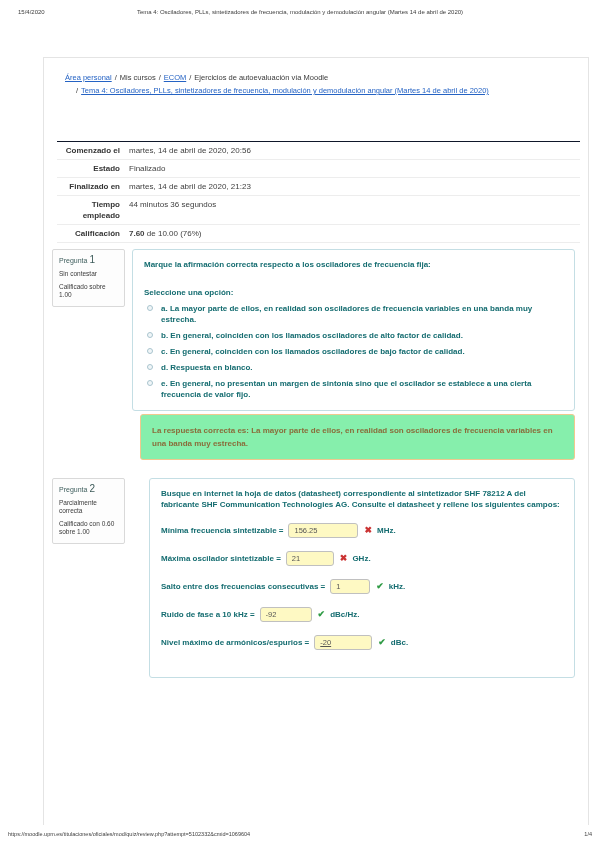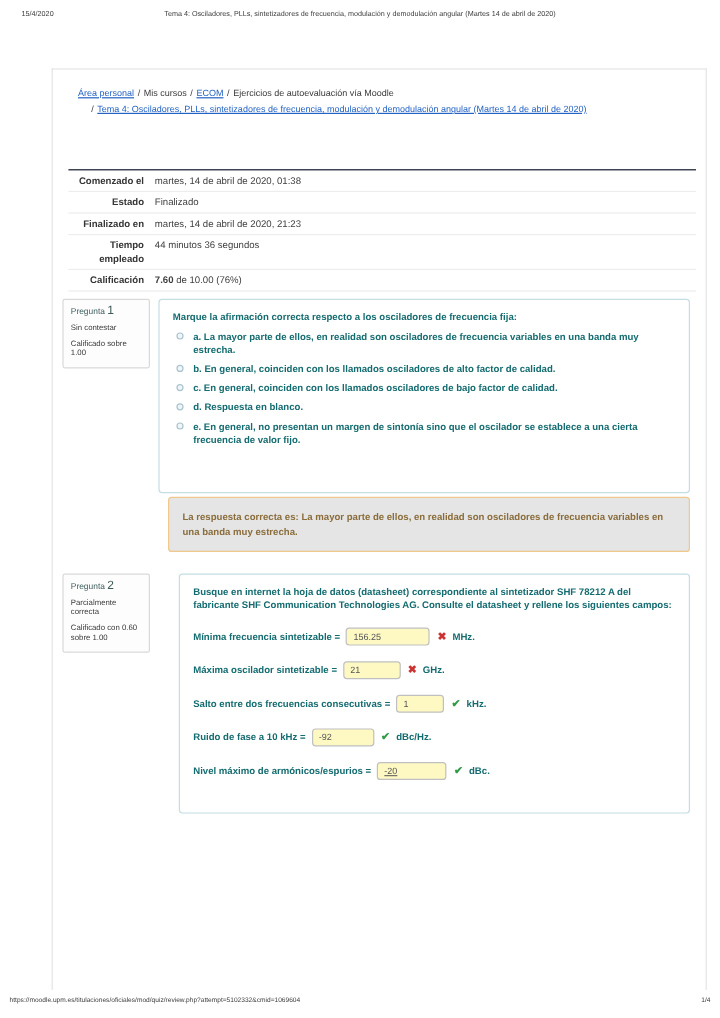--- a/index.html
+++ b/index.html
@@ -48,21 +48,21 @@
   .q2-content { height:200px;margin-left:24px; }
   .q-prompt { margin-top:17px; }
   .options { margin-top:2px; }
   .option { display:flex; margin-top:5px; }
   .radio { flex:0 0 auto; width:6px; height:6px; margin:2px 8px 0 3px;
            border:1px solid #a9c4ce; border-radius:50%; background:#f0f6f8; }
   .option-text { flex:1; }
 
   
   .feedback { margin:3px 13px 0 96px; border:1px solid #f0c88e; border-radius:3px;
-              background:#e5e5e5; color:#8a6d3b; font-size:8px; font-weight:600;
+              background:#86efac; color:#8a6d3b; font-size:8px; font-weight:600;
               line-height:13px; padding:9px 11px; min-height:45px; }
 
   .q2-block { margin-top:18px; }
   .field-row { display:flex; align-items:center; margin-top:13px; }
   .field-row:first-of-type { margin-top:11px; }
   .field-input { height:15px; border:1px solid #c0c0c0; border-radius:3px; background:#fef9c3;
                  margin:0 5px; padding:0 5px; font-size:7.5px; color:#555;
                  font-family:"Liberation Sans", sans-serif; }
   .mark { font-size:9px; line-height:9px; margin:0 5px 0 1px; font-weight:bold; }
   .mark-wrong { color:#cb3333; }
@@ -83,21 +83,21 @@
       <a>Área personal</a><span class="crumb-sep">/</span><span>Mis cursos</span><span class="crumb-sep">/</span><a>ECOM</a><span class="crumb-sep">/</span><span>Ejercicios de autoevaluación vía Moodle</span>
     </div>
     <div class="crumb-line2">
       <span class="crumb-sep">/</span><a>Tema 4: Osciladores, PLLs, sintetizadores de frecuencia, modulación y demodulación angular (Martes 14 de abril de 2020)</a>
     </div>
   </div>
 
   <div class="summary">
     <div class="s-row">
       <div class="s-label">Comenzado el</div>
-      <div class="s-value">martes, 14 de abril de 2020, 01:38</div>
+      <div class="s-value">martes, 14 de abril de 2020, 20:56</div>
     </div>
     <div class="s-row">
       <div class="s-label">Estado</div>
       <div class="s-value">Finalizado</div>
     </div>
     <div class="s-row">
       <div class="s-label">Finalizado en</div>
       <div class="s-value">martes, 14 de abril de 2020, 21:23</div>
     </div>
     <div class="s-row">
@@ -111,20 +111,21 @@
   </div>
 
   <div class="question">
     <div class="q-info">
       <div><span class="q-num-label">Pregunta</span><span class="q-num">1</span></div>
       <div class="q-status">Sin contestar</div>
       <div class="q-grade">Calificado sobre 1.00</div>
     </div>
     <div class="q-content q1-content">
       <div>Marque la afirmación correcta respecto a los osciladores de frecuencia fija:</div>
+      <div class="q-prompt">Seleccione una opción:</div>
       <div class="options">
         <div class="option">
           <span class="radio"></span>
           <span class="option-text">a. La mayor parte de ellos, en realidad son osciladores de frecuencia variables en una banda muy estrecha.</span>
         </div>
         <div class="option">
           <span class="radio"></span>
           <span class="option-text">b. En general, coinciden con los llamados osciladores de alto factor de calidad.</span>
         </div>
         <div class="option">

